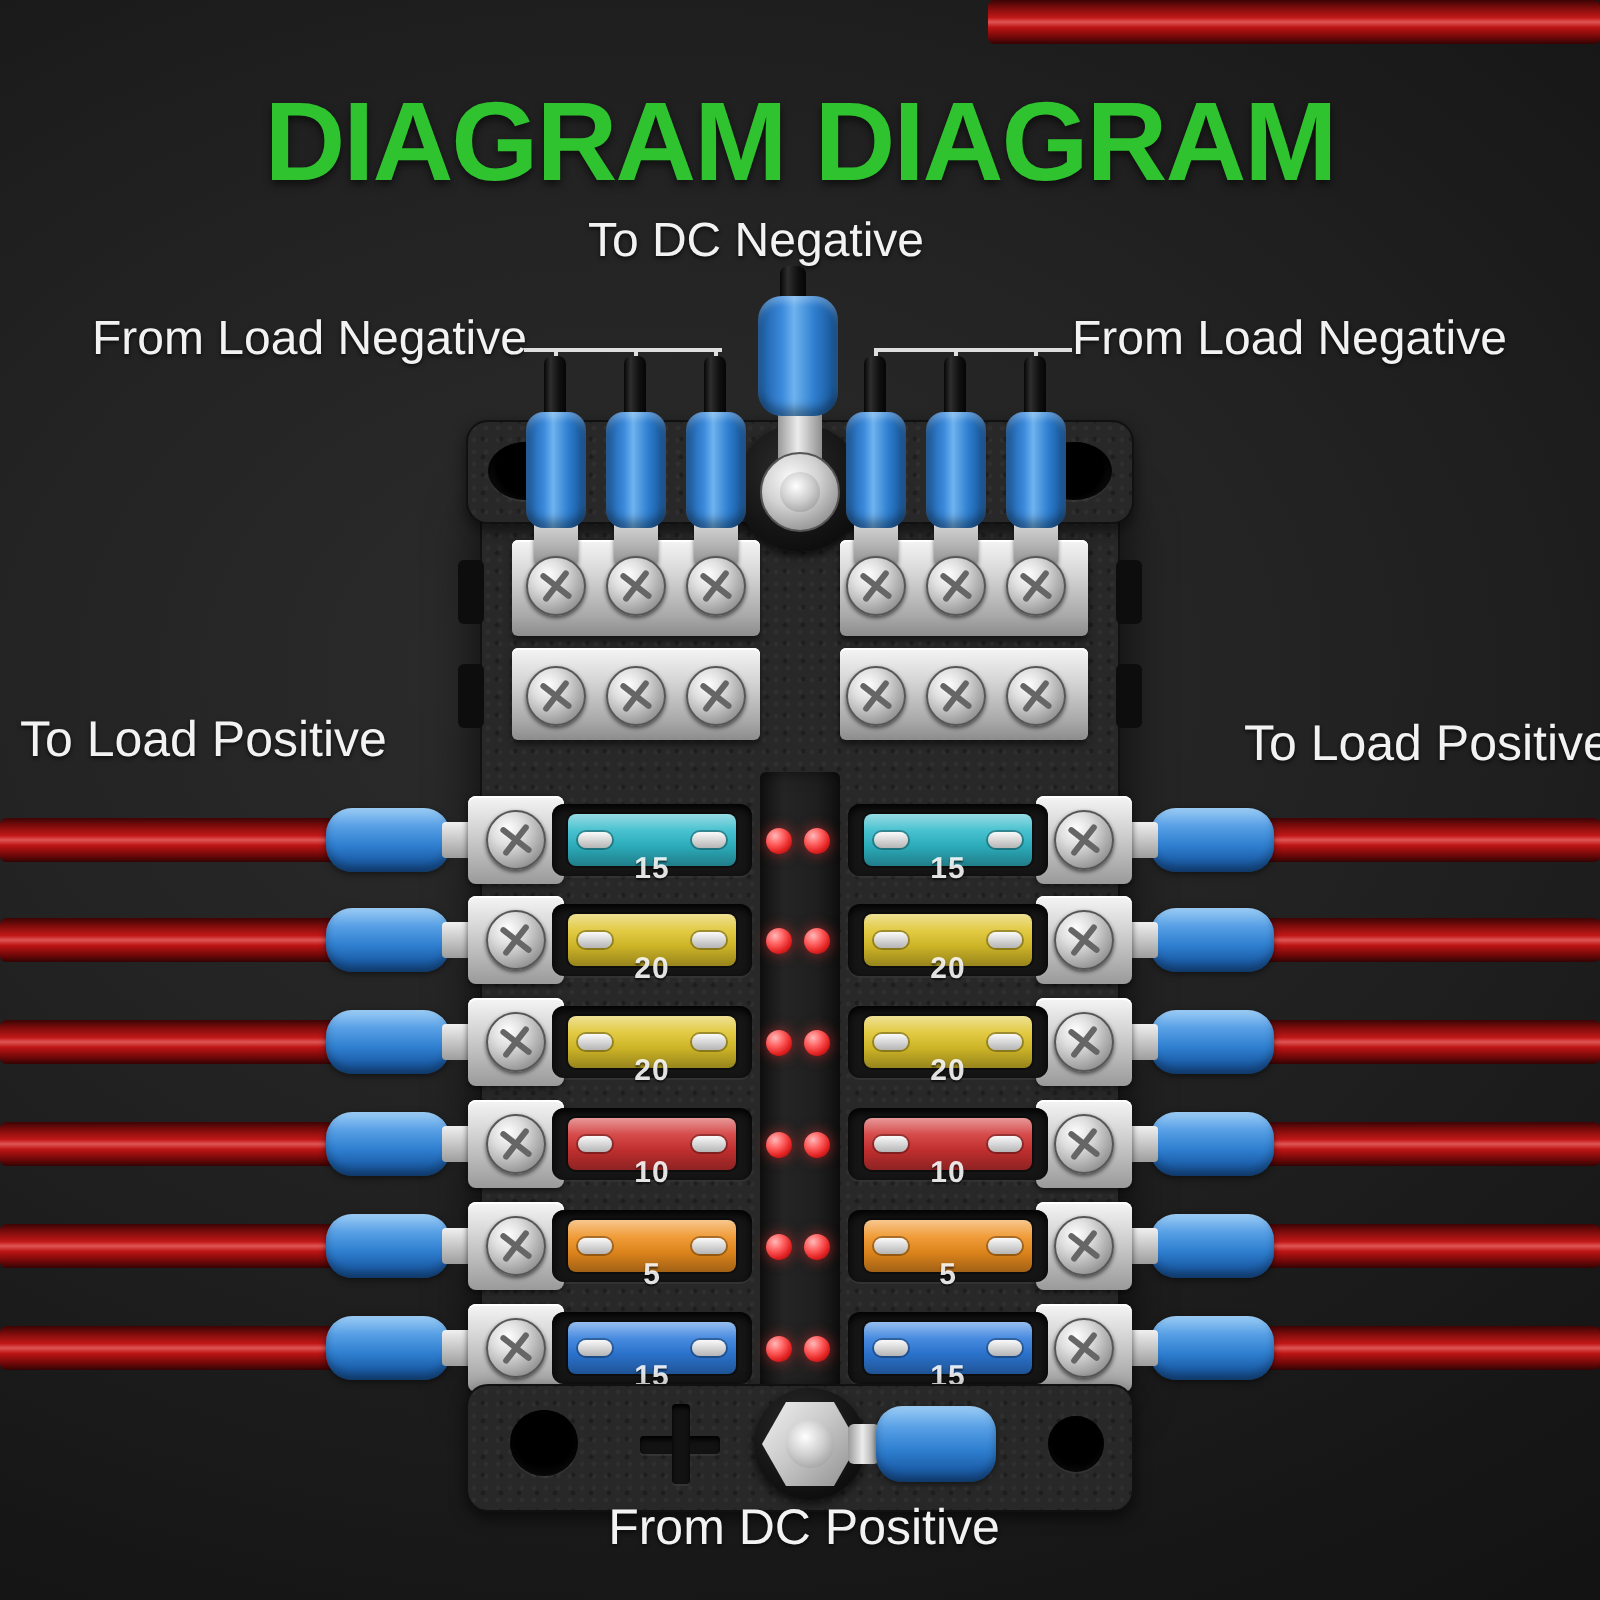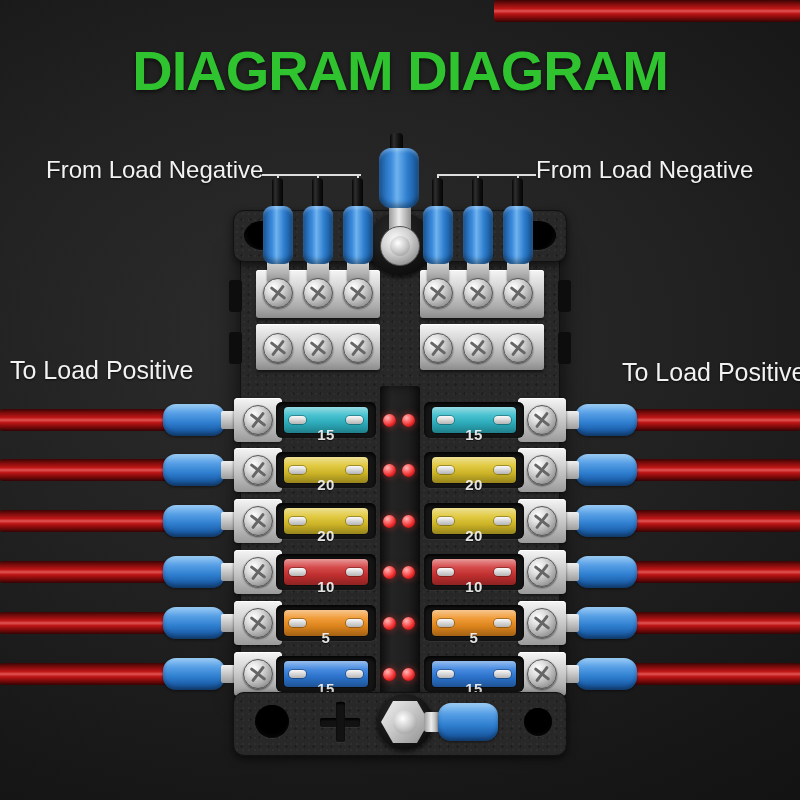--- a/index.html
+++ b/index.html
@@ -104,20 +104,21 @@
   .pb.h{left:0;top:16px;width:40px;height:9px;}
   .pb.v{left:16px;top:0;width:9px;height:40px;}
   .wire.dc{left:494px;top:0;width:306px;position:absolute;}
 </style>
 </head>
 <body>
 
 <div class="canvas">
 
   <div class="title">DIAGRAM DIAGRAM</div>
+  <div class="lbl center" style="left:378px;top:107px;">To DC Negative</div>
   <div class="lbl" style="left:46px;top:156px;">From Load Negative</div>
   <div class="lbl" style="left:536px;top:156px;">From Load Negative</div>
   <div class="lbl" style="left:10px;top:356px;font-size:25px;">To Load Positive</div>
   <div class="lbl" style="left:622px;top:358px;font-size:25px;">To Load Positive</div>
 
   <div class="bline" style="left:262px;top:174px;width:99px;height:2px;"></div>
   <div class="bline" style="left:277px;top:174px;width:2px;height:16px;"></div>
   <div class="bline" style="left:317px;top:174px;width:2px;height:16px;"></div>
   <div class="bline" style="left:357px;top:174px;width:2px;height:16px;"></div>
   <div class="bline" style="left:437px;top:174px;width:99px;height:2px;"></div>
@@ -364,13 +365,14 @@
     <div class="pb h"></div>
     <div class="pb v"></div>
   </div>
   <div class="boss" style="left:377px;top:694px;width:56px;height:56px;"></div>
   <div class="hex" style="left:381px;top:701px;"></div>
   <div class="nut-inner" style="left:393px;top:710px;width:24px;height:24px;"></div>
   <div class="ringstrip" style="left:424px;top:712px;width:16px;height:20px;"></div>
   <div class="crimp" style="left:438px;top:703px;width:60px;height:38px;"></div>
   <div class="wire dc"></div>
 
+  <div class="lbl center" style="left:402px;top:750px;font-size:25px;">From DC Positive</div>
 </div>
 
 </body></html>

